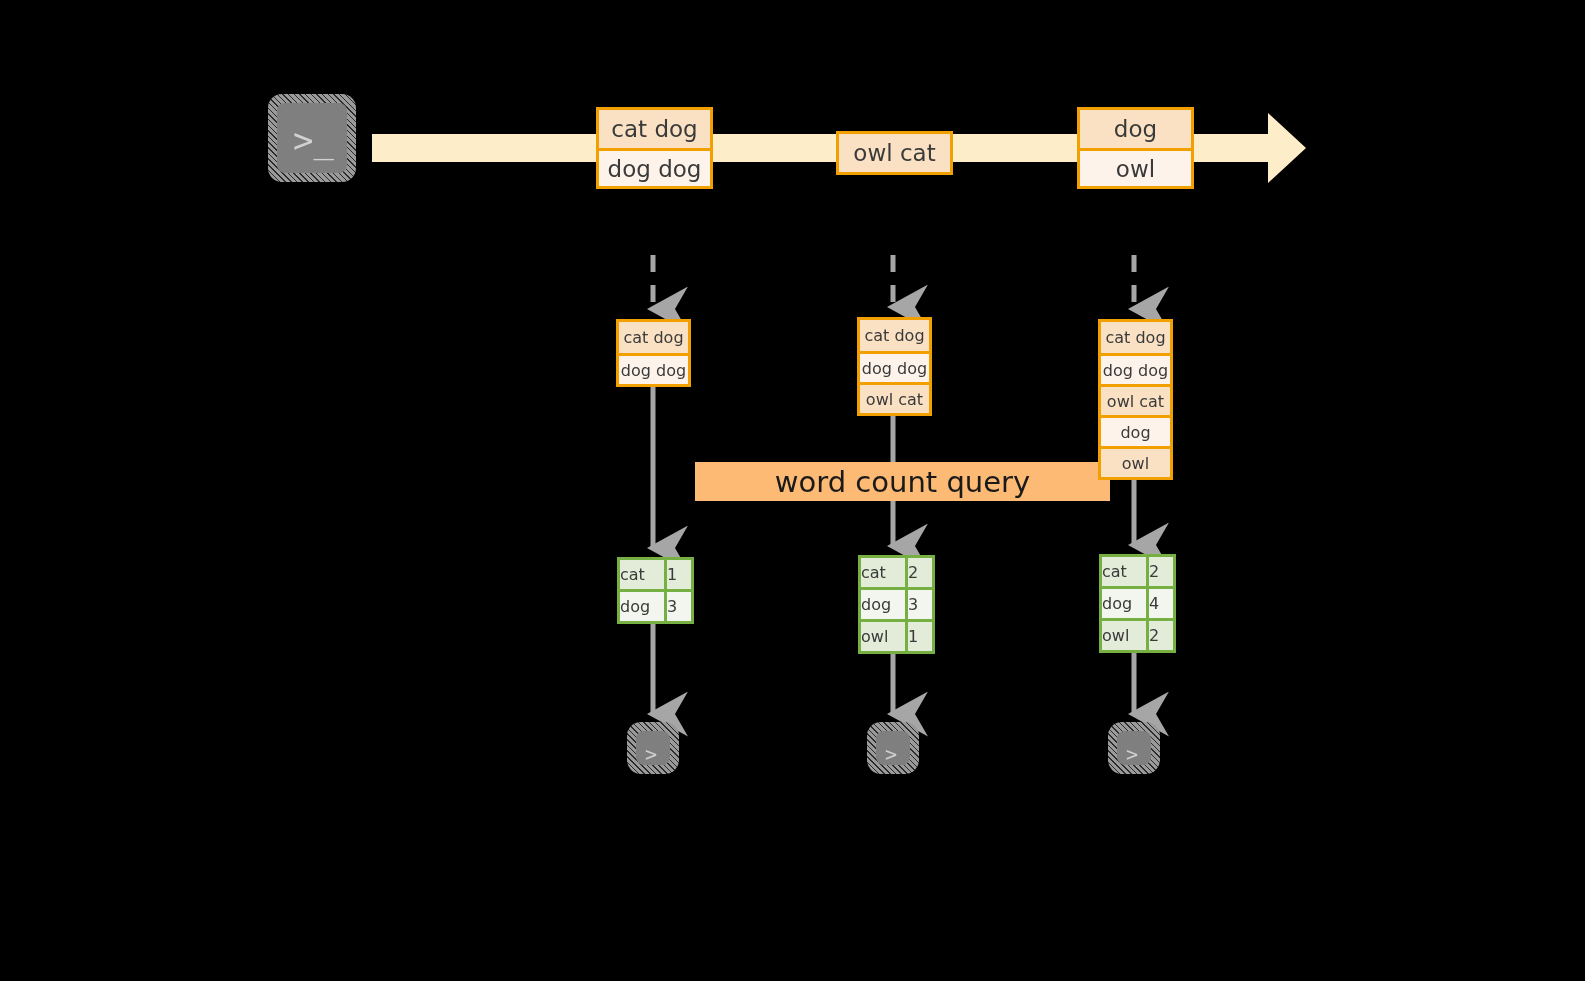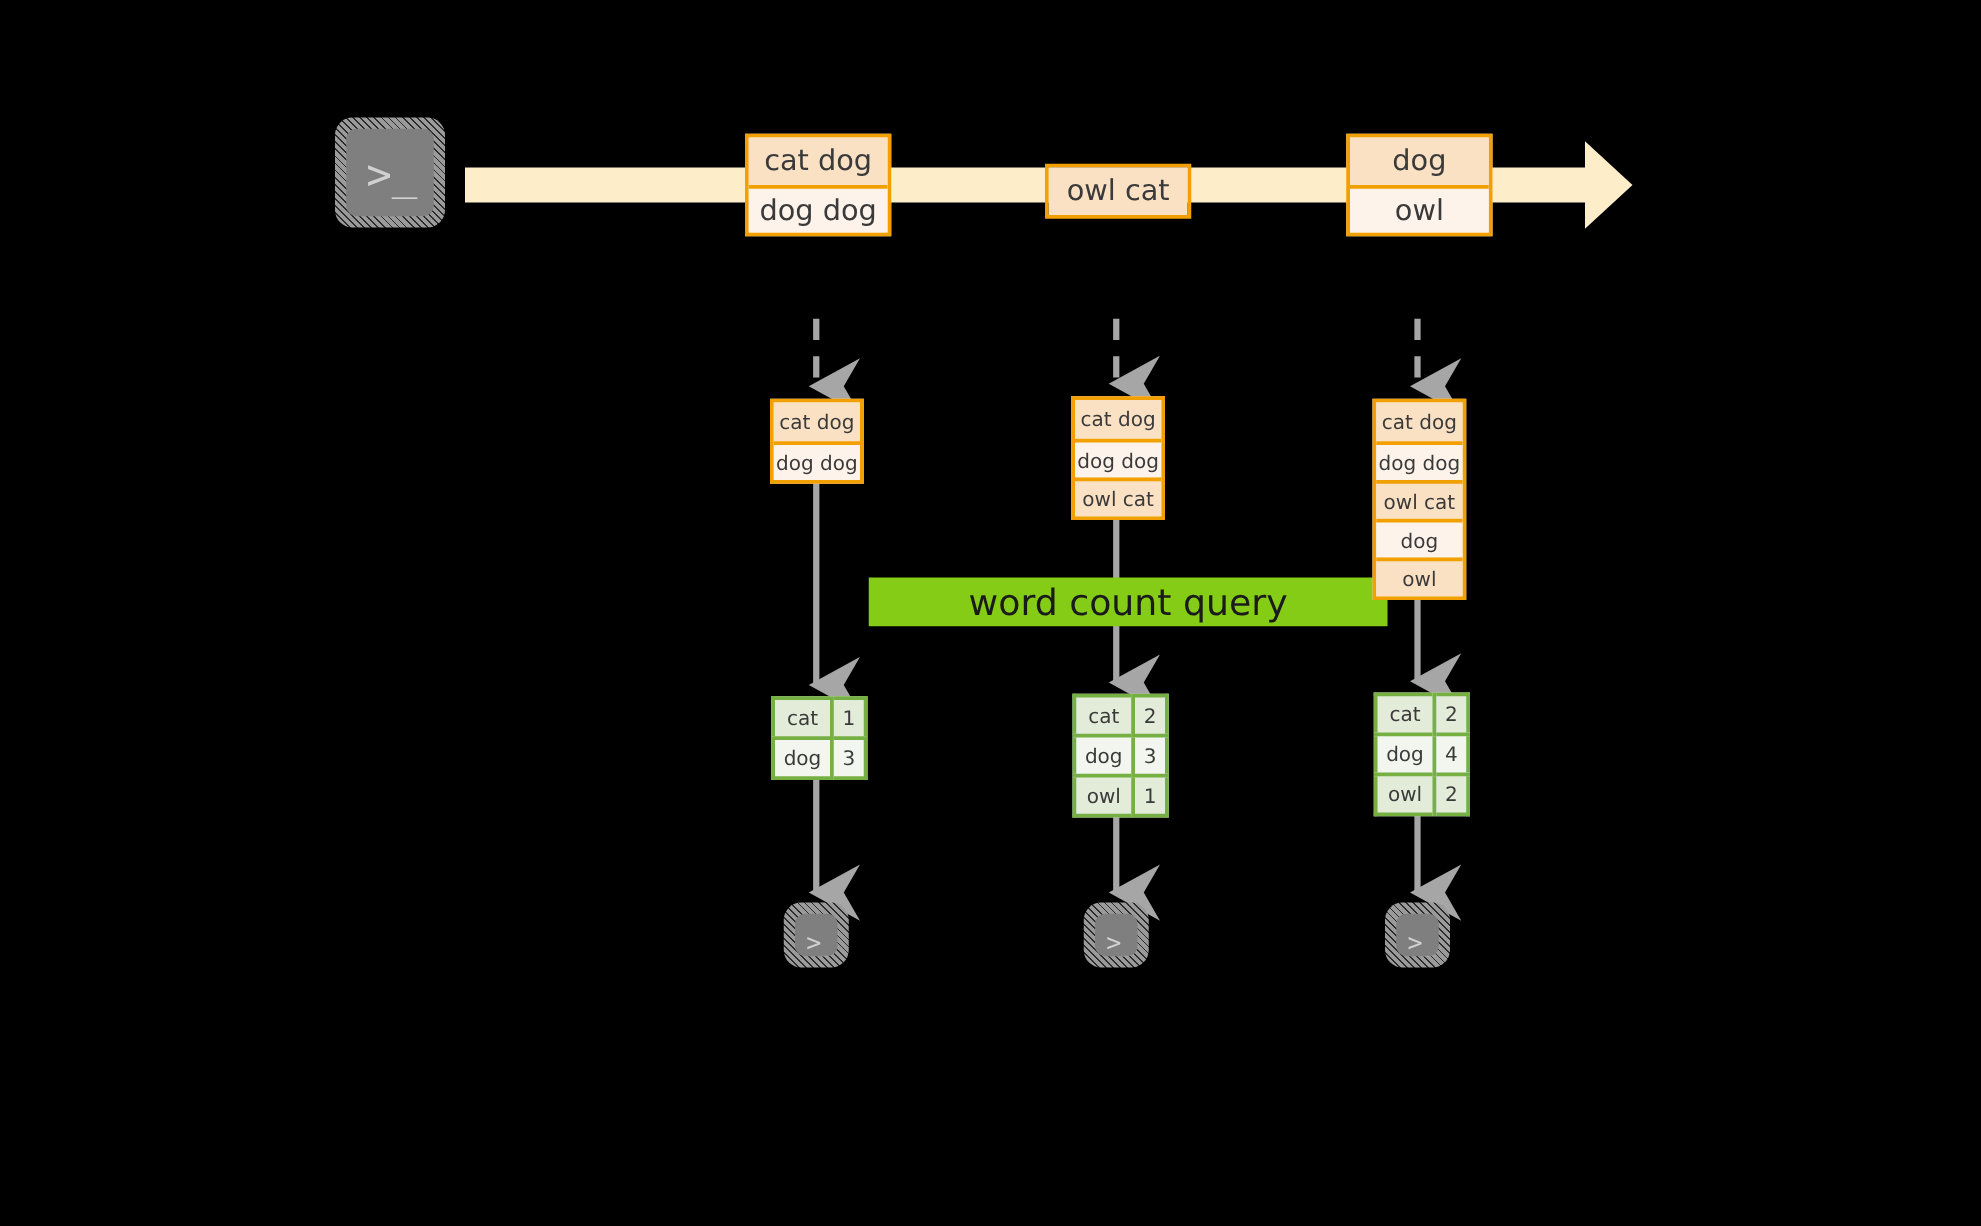--- a/index.html
+++ b/index.html
@@ -125,37 +125,37 @@
     border-collapse: collapse;
   }
   .result .trow { display: table-row; }
   .result .trow + .trow .tc { border-top: 3px solid #76b043; }
   .result .tc {
     display: table-cell;
     box-sizing: border-box;
     height: 32px;
     font-size: 16px;
     color: #3a3a3a;
-    text-align: center;
+    text-align: left;
     vertical-align: middle;
     white-space: nowrap;
   }
   .result .tc.key { width: 47px; }
   .result .tc.val { width: 27px; border-left: 3px solid #76b043; }
   .result .trow.shade .tc { background: #e3ebd9; }
   .result .trow.light .tc { background: #f2f6ee; }
 
   
   #query-banner {
     position: absolute;
     left: 695px;
     top: 462px;
     width: 415px;
     height: 39px;
-    background: #84cc16;
+    background: #fdba74;
     z-index: 5;
     display: flex;
     align-items: center;
     justify-content: center;
   }
   #query-banner .label {
     font-size: 29px;
     color: #1a1a1a;
     white-space: nowrap;
   }

